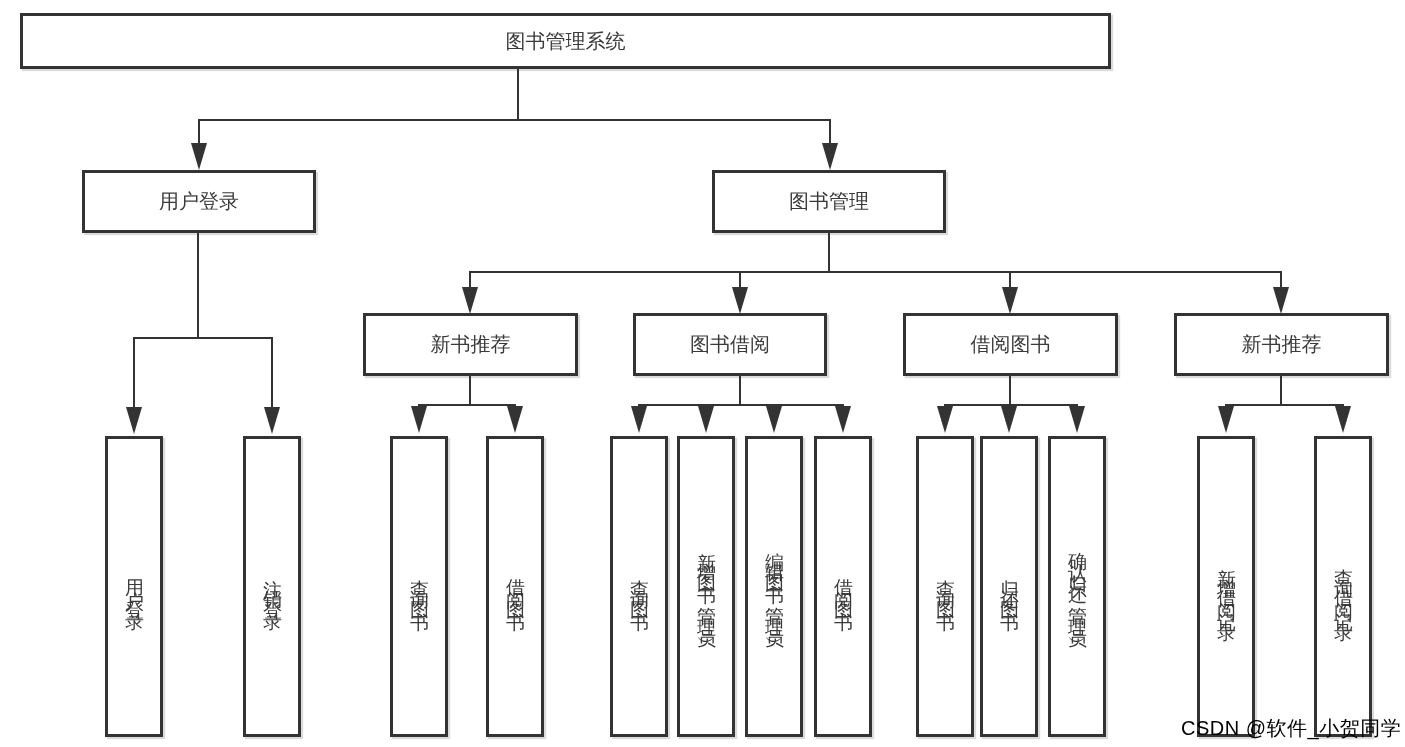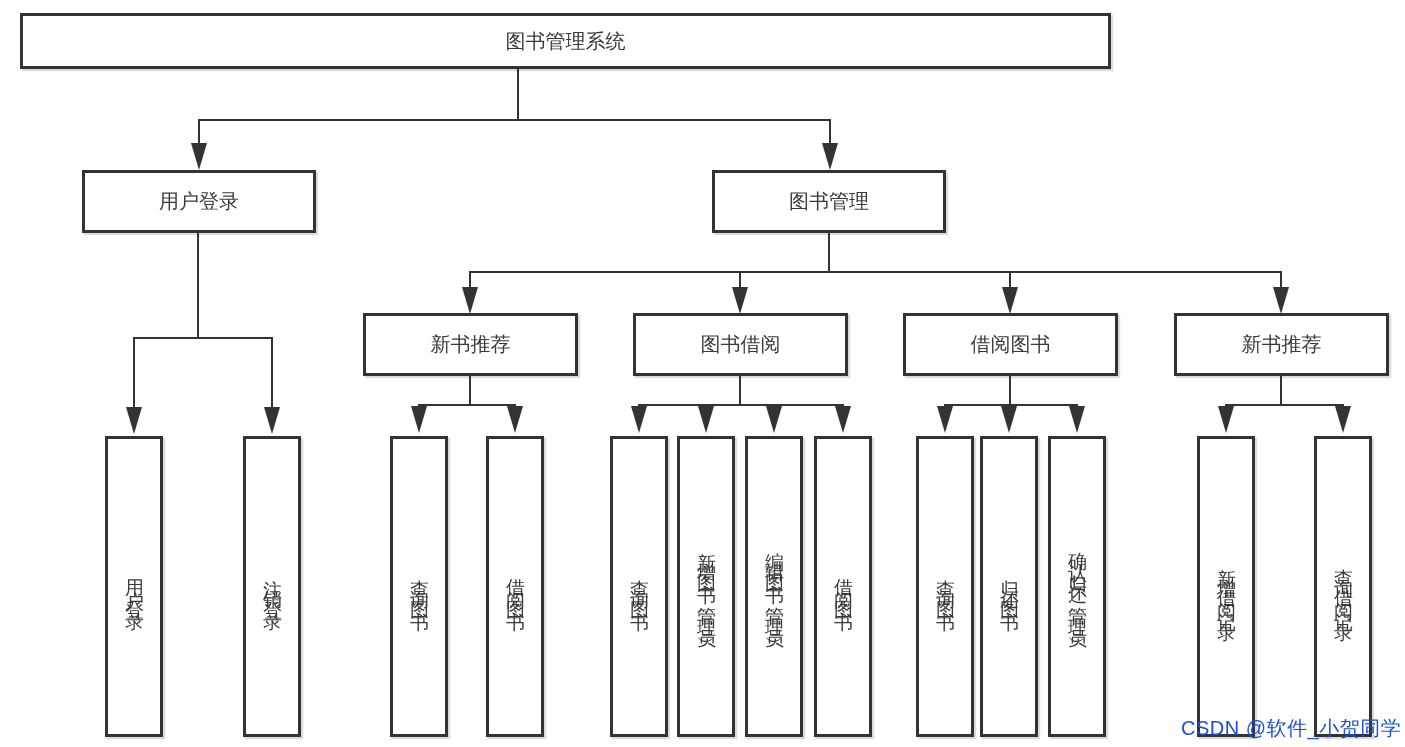--- a/index.html
+++ b/index.html
@@ -21,21 +21,21 @@
     white-space:nowrap;
   }
   .line { position:absolute; background:#333333; }
   .arrow {
     position:absolute; width:0; height:0;
     border-left:8px solid transparent; border-right:8px solid transparent;
     border-top:27px solid #333333;
   }
   .watermark {
     position:absolute; left:1181px; top:715px; z-index:10;
-    font-size:20px; color:#1d4ed8; letter-spacing:0.5px; white-space:nowrap;
+    font-size:20px; color:#000000; letter-spacing:0.5px; white-space:nowrap;
   }
 </style>
 </head>
 <body>
 
 <div class="stage">
 
   <div class="box" style="left:20px; top:13px; width:1091px; height:56px;">
     <span>图书管理系统</span>
   </div>
@@ -68,21 +68,21 @@
   <div class="line" style="left:1009px; top:271px; width:2px; height:16px;"></div>
   <div class="line" style="left:1280px; top:271px; width:2px; height:16px;"></div>
   <div class="arrow" style="left:462px; top:287px;"></div>
   <div class="arrow" style="left:732px; top:287px;"></div>
   <div class="arrow" style="left:1002px; top:287px;"></div>
   <div class="arrow" style="left:1273px; top:287px;"></div>
 
   <div class="box" style="left:363px; top:313px; width:215px; height:63px;">
     <span>新书推荐</span>
   </div>
-  <div class="box" style="left:633px; top:313px; width:215px; height:63px;">
+  <div class="box" style="left:633px; top:313px; width:194px; height:63px;">
     <span>图书借阅</span>
   </div>
   <div class="box" style="left:903px; top:313px; width:215px; height:63px;">
     <span>借阅图书</span>
   </div>
   <div class="box" style="left:1174px; top:313px; width:215px; height:63px;">
     <span>新书推荐</span>
   </div>
 
   <div class="line" style="left:469px; top:376px; width:2px; height:30px;"></div>

